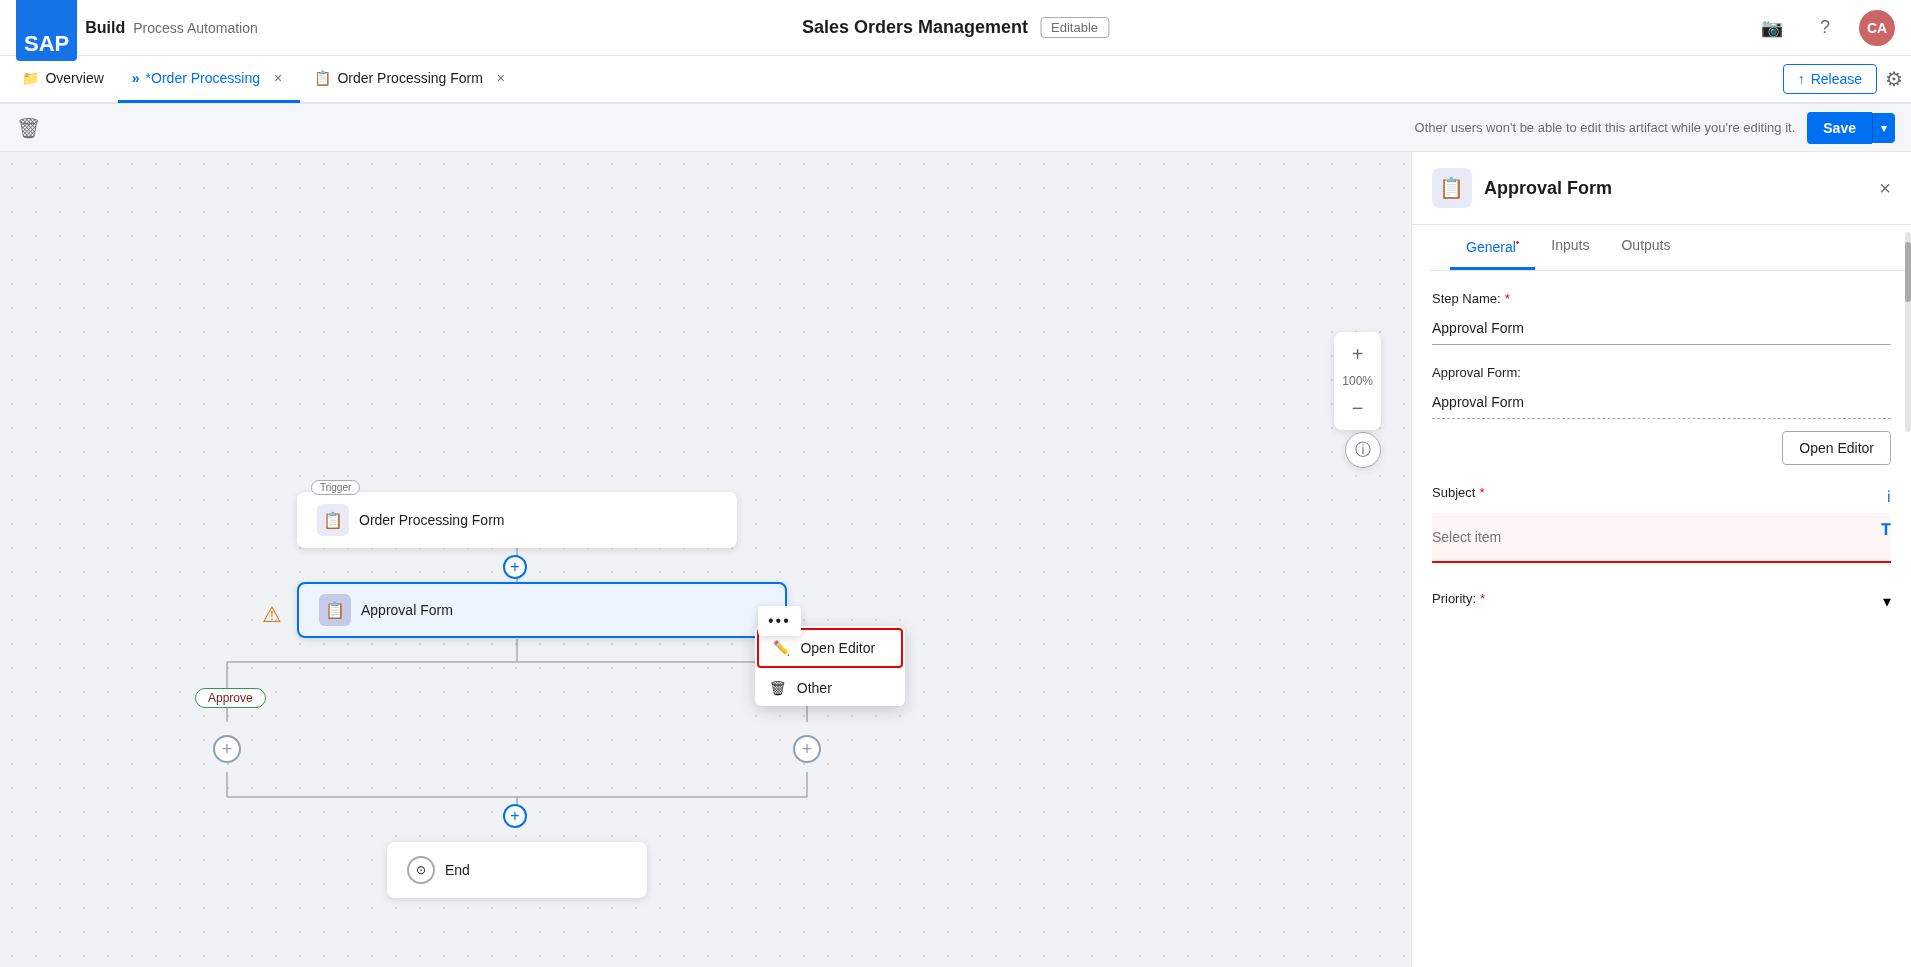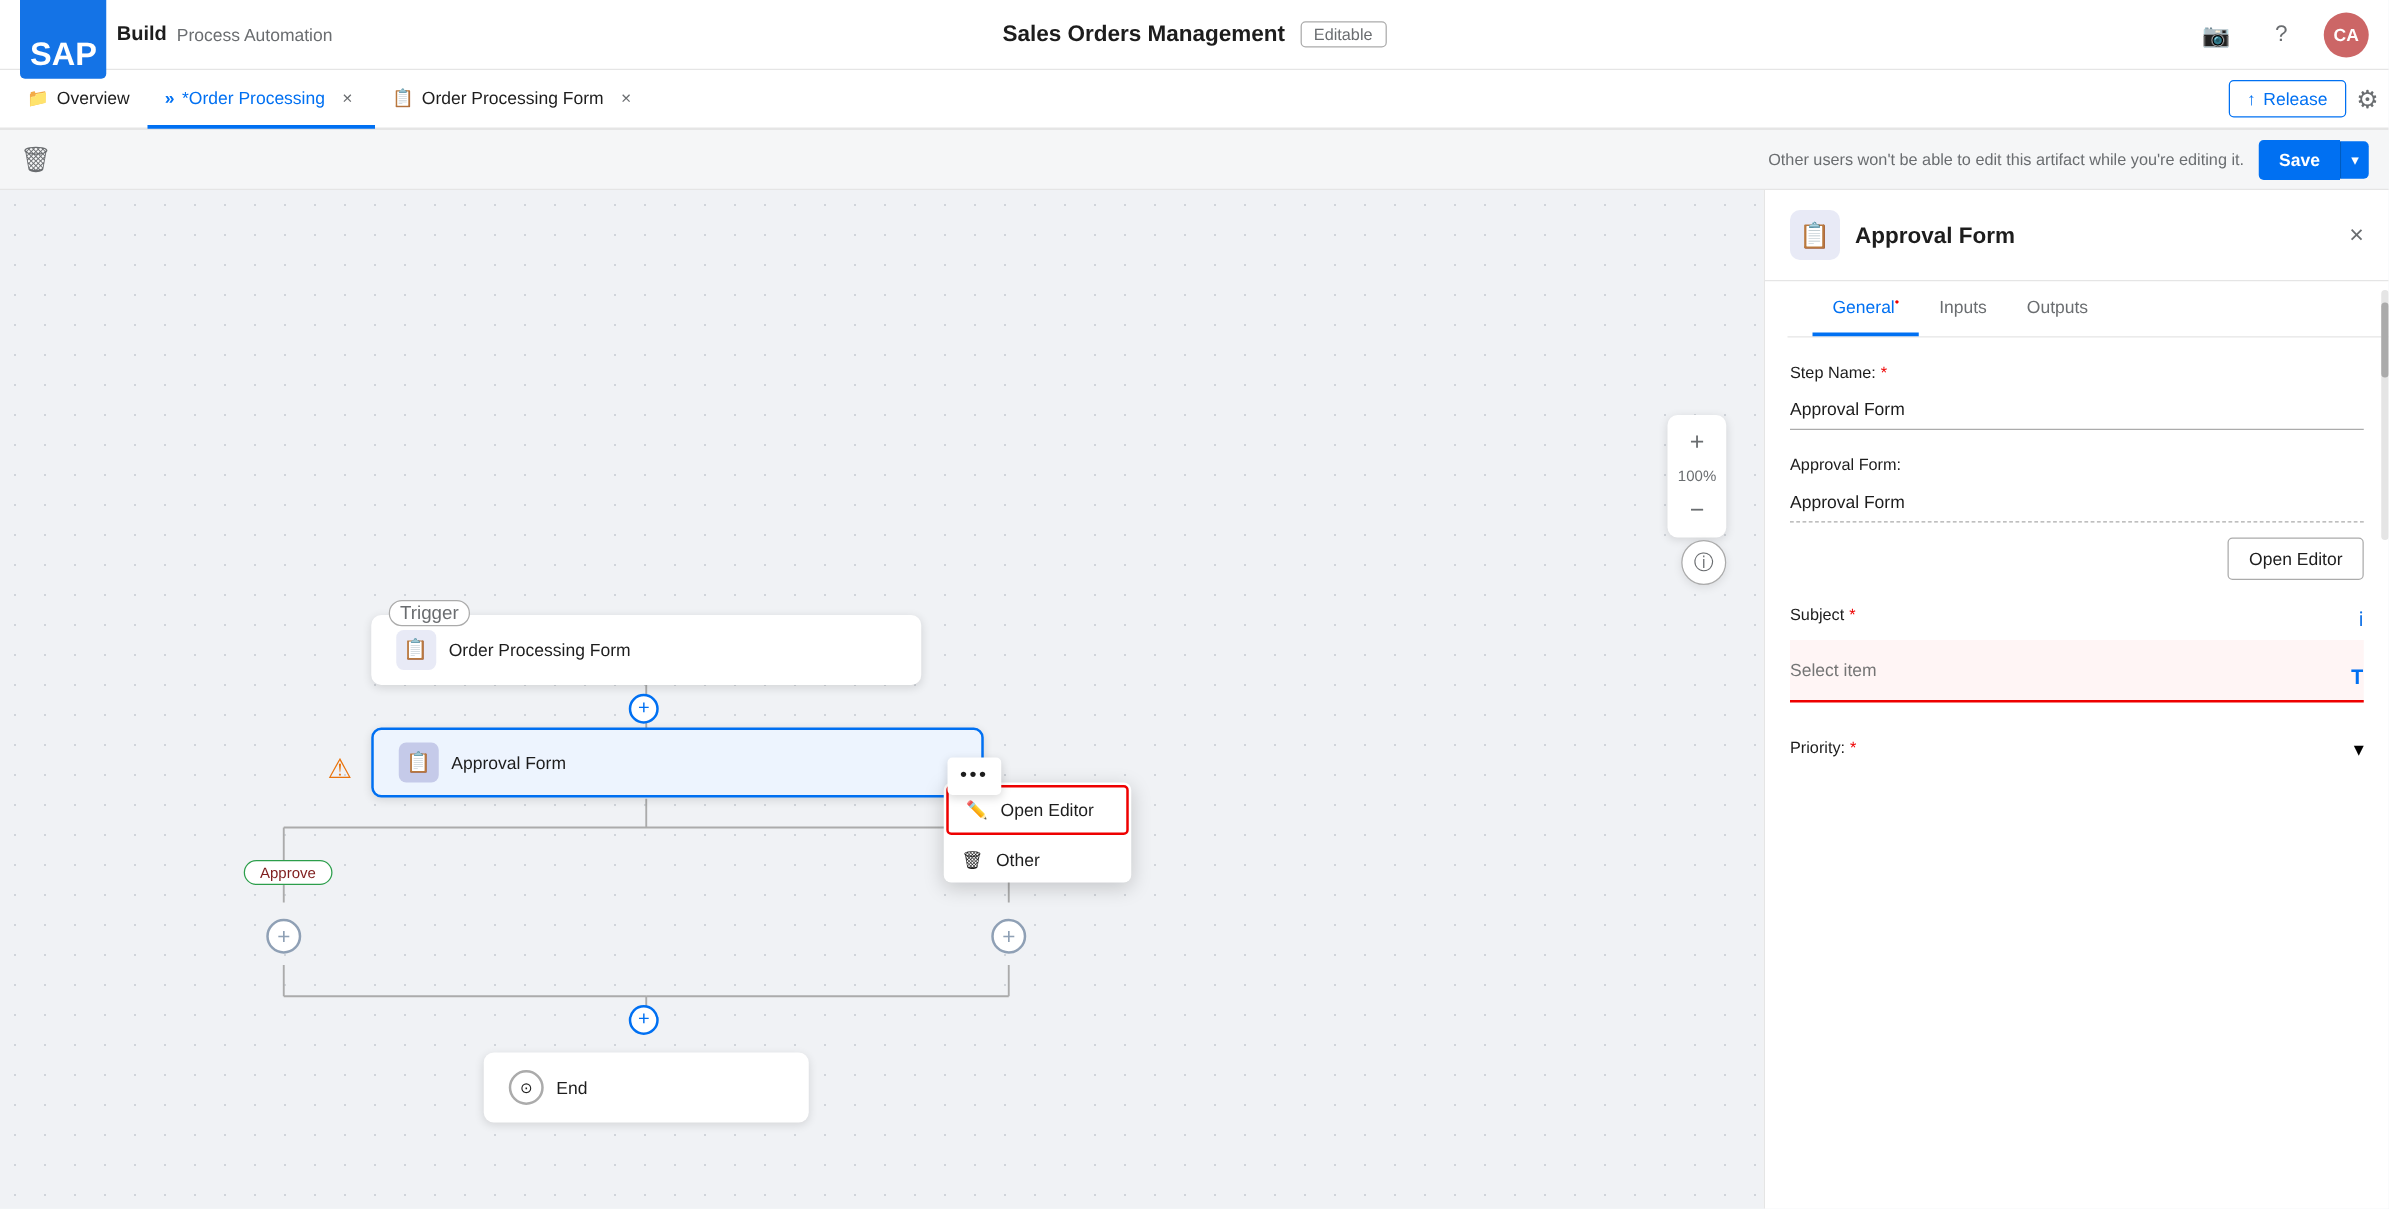--- a/index.html
+++ b/index.html
@@ -9,21 +9,21 @@
     .header {
       display: flex; align-items: center; background: #fff;
       height: 56px; padding: 0 16px; border-bottom: 1px solid #e5e5e5;
       position: relative; z-index: 10;
     }
     .sap-logo {
       background: #1473e6; color: #fff; font-weight: bold; font-size: 18px;
       padding: 4px 8px; border-radius: 4px; margin-right: 8px;
       display: flex; align-items: center; gap: 4px;
     }
-    .sap-logo-text { color: #fff; font-size: 26px; font-weight: 900; margin-top: 32px; }
+    .sap-logo-text { color: #fff; font-size: 22px; font-weight: 900; margin-top: 32px; }
     .build-label { font-size: 16px; font-weight: 600; color: #1d1d1d; margin-right: 8px; }
     .process-automation { font-size: 14px; color: #6a6d70; }
     .header-title {
       position: absolute; left: 50%; transform: translateX(-50%);
       font-size: 18px; font-weight: 700; color: #1d1d1d;
       display: flex; align-items: center; gap: 12px;
     }
     .editable-badge {
       border: 1px solid #ababab; border-radius: 4px; padding: 2px 10px;
       font-size: 13px; color: #6a6d70; font-weight: 400;
@@ -112,21 +112,21 @@
     .node-end {
       top: 690px; left: 387px; width: 260px;
     }
     .node-icon {
       width: 32px; height: 32px; border-radius: 6px; background: #e8eaf6;
       display: flex; align-items: center; justify-content: center; font-size: 16px; flex-shrink: 0;
     }
     .trigger-badge {
       position: absolute; top: -12px; left: 14px;
       border: 1px solid #ababab; border-radius: 20px; padding: 1px 8px;
-      font-size: 15px; color: #6a6d70; background: #fff;
+      font-size: 10px; color: #6a6d70; background: #fff;
     }
     .node-end-icon {
       width: 28px; height: 28px; border-radius: 50%; border: 2px solid #ababab;
       display: flex; align-items: center; justify-content: center; font-size: 12px;
     }
     .plus-btn {
       position: absolute; width: 24px; height: 24px; border-radius: 50%;
       border: 2px solid #0070f2; background: #fff; color: #0070f2;
       display: flex; align-items: center; justify-content: center; font-size: 16px;
       cursor: pointer; font-weight: 300; z-index: 5;
@@ -233,21 +233,21 @@
       outline: none;
     }
     .field-input.error { border-bottom: 2px solid #e00; background: #fff5f5; }
     .field-input.dashed { border-bottom: 1.5px dashed #ababab; }
     .open-editor-btn {
       border: 1px solid #ababab; background: #fff; color: #1d1d1d;
       border-radius: 4px; padding: 8px 16px; font-size: 14px; cursor: pointer;
       display: block; margin-top: 12px; margin-left: auto;
     }
     .select-item-row {
-      display: flex; align-items: flex-end; justify-content: space-between;
+      display: flex; align-items: flex-start; justify-content: space-between;
       border-bottom: 2px solid #e00; background: #fff5f5; padding: 8px 0;
     }
     .info-icon-panel { color: #1473e6; font-size: 16px; }
     .t-icon { color: #0070f2; font-size: 16px; }
 
     
     .right-panel-scroll {
       position: absolute; right: 0; top: 80px; width: 6px; height: 200px;
       background: #e5e5e5; border-radius: 3px;
     }

